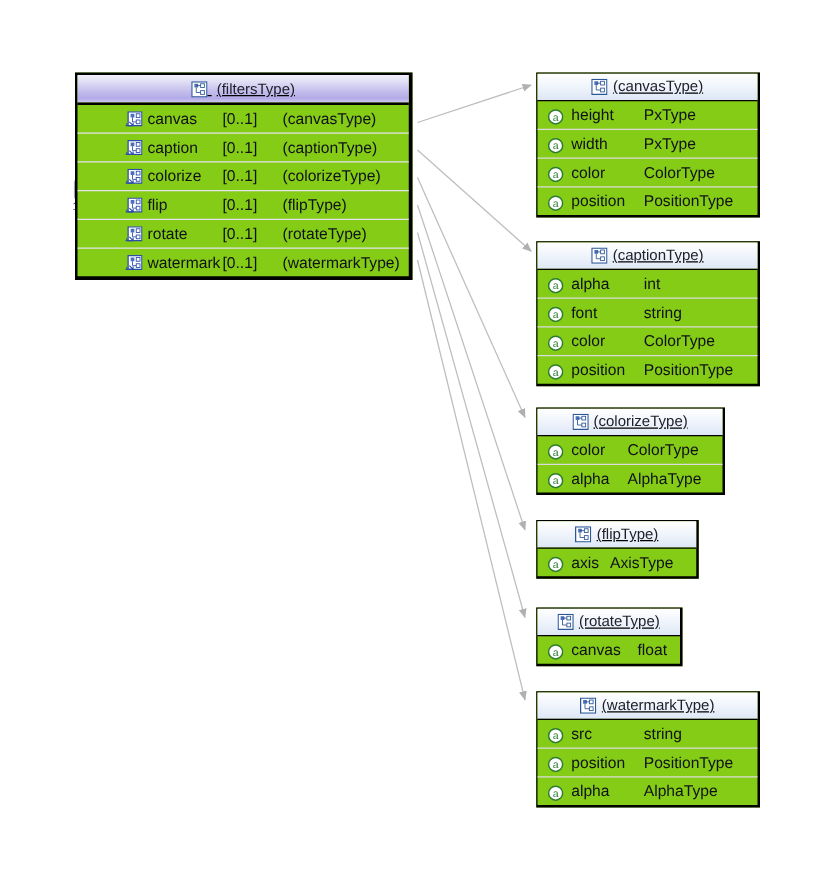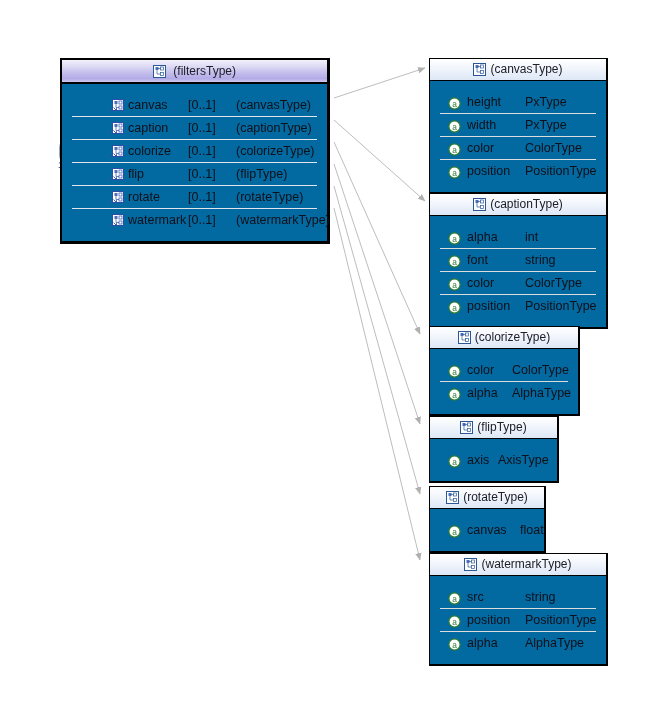--- a/index.html
+++ b/index.html
@@ -24,37 +24,38 @@
     position: absolute;
     left: 0; top: 0;
     width: 667px;
     height: 706px;
     pointer-events: none;
   }
 
   
   .schema-box {
     position: absolute;
-    background: #0369a1;
+    background: #84cc16;
     box-sizing: border-box;
     border: 1px solid #000000;
     border-right-width: 2px;
     border-bottom-width: 2px;
+    text-decoration: underline;
   }
   .box-header {
     height: 21px;
     line-height: 21px;
     text-align: center;
     font-size: 12px;
     color: #20202a;
     border-bottom: 1px solid #000000;
     white-space: nowrap;
   }
   .box-header .type-icon { vertical-align: -3px; margin-right: 4px; }
-  .box-body { padding: 10px; }
+  .box-body { padding: 0; }
 
   
   .root-box {
     border: 2px solid #000000;
     border-right-width: 3px;
     border-bottom-width: 3px;
   }
   .root-box .box-header {
     height: 22px;
     line-height: 22px;

